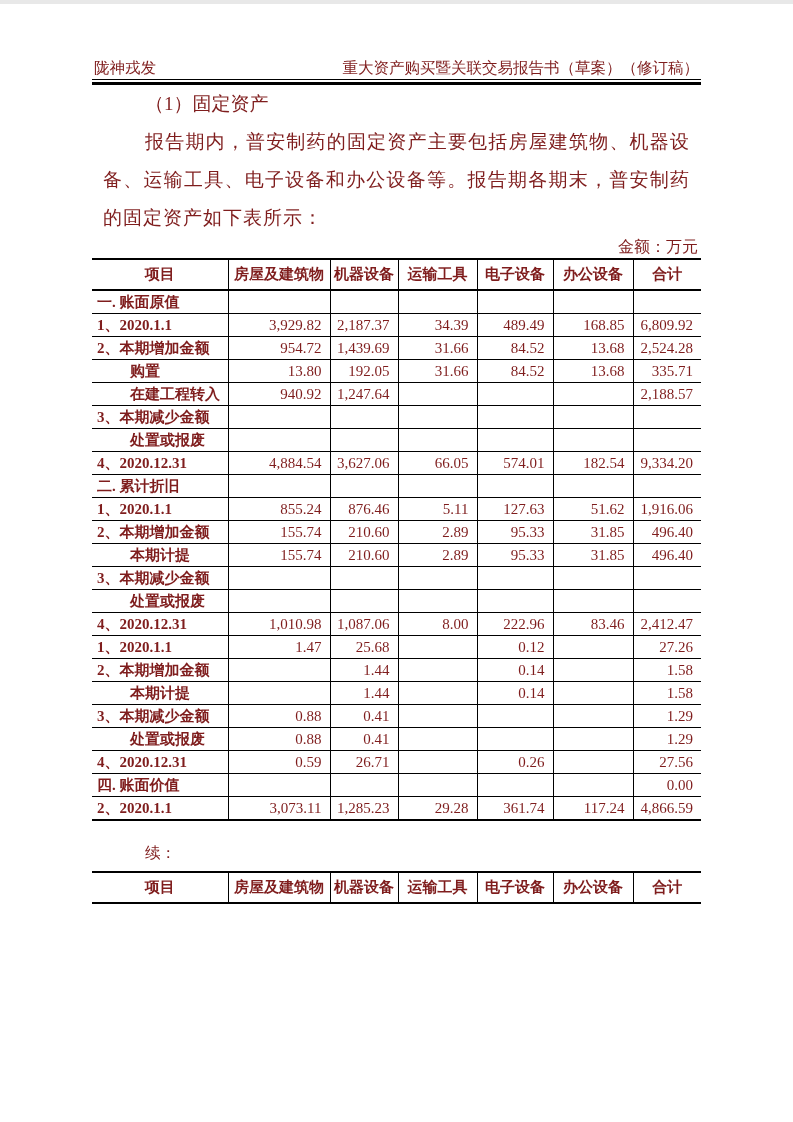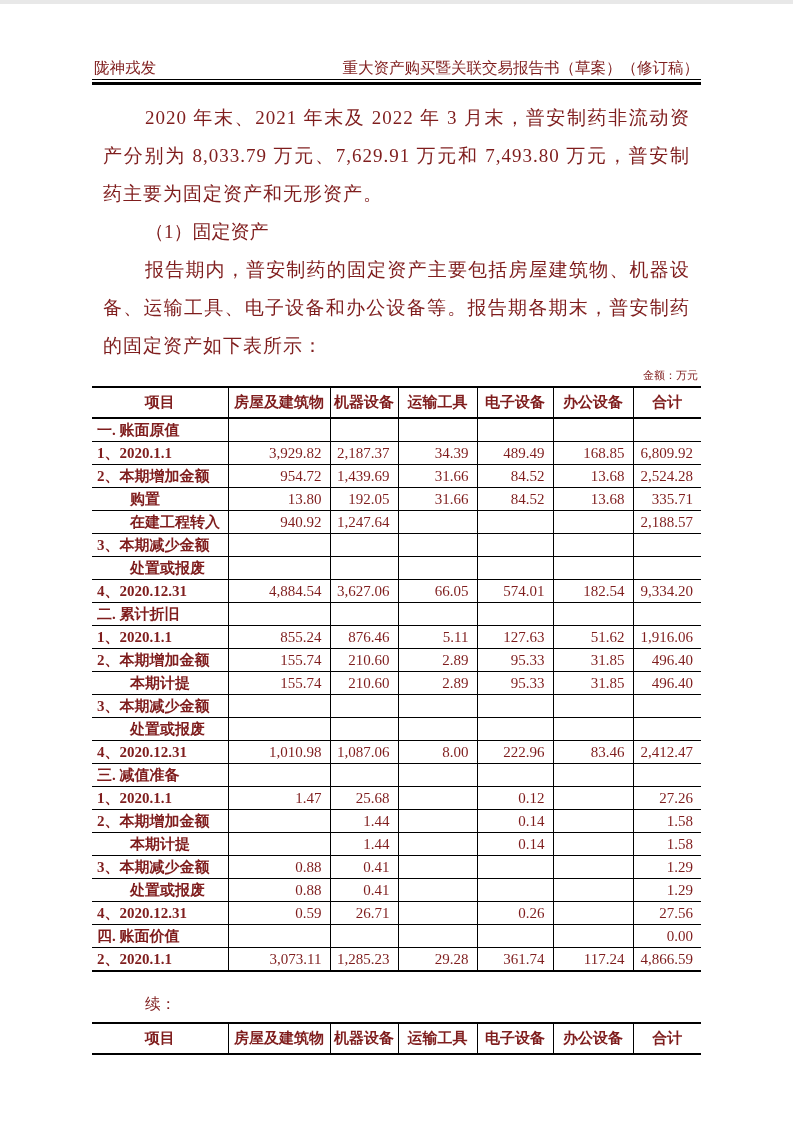--- a/index.html
+++ b/index.html
@@ -37,21 +37,21 @@
     padding:0 11px;
   }
   .para.first{margin-top:14px;}
   .sub-heading{
     font-size:19px;
     line-height:38px;
     text-indent:42px;
     padding:0 11px;
   }
   .unit-note{
-    font-size:11px;
+    font-size:16px;
     line-height:20px;
     text-align:right;
     padding-right:3px;
   }
   
   table{
     border-collapse:collapse;
     table-layout:fixed;
     width:609px;
     margin-top:1px;
@@ -104,21 +104,20 @@
 
 <div class="page">
 
   <div class="doc-header">
     <span>陇神戎发</span>
     <span>重大资产购买暨关联交易报告书（草案）（修订稿）</span>
   </div>
   <div class="hr-thin"></div>
   <div class="hr-thick"></div>
 
-  <p class="para first">2020 年末、2021 年末及 2022 年 3 月末，普安制药非流动资产分别为 8,033.79 万元、7,629.91 万元和 7,493.80 万元，普安制药主要为固定资产和无形资产。</p>
 
   <div class="sub-heading">（1）固定资产</div>
 
   <p class="para">报告期内，普安制药的固定资产主要包括房屋建筑物、机器设备、运输工具、电子设备和办公设备等。报告期各期末，普安制药的固定资产如下表所示：</p>
 
   <div class="unit-note">金额：万元</div>
 
   <table>
     <colgroup>
       <col class="c0">
@@ -270,29 +269,20 @@
         <tr>
           <td class="col-label">4、2020.12.31</td>
           <td class="col-num">1,010.98</td>
           <td class="col-num">1,087.06</td>
           <td class="col-num">8.00</td>
           <td class="col-num">222.96</td>
           <td class="col-num">83.46</td>
           <td class="col-num">2,412.47</td>
         </tr>
         <tr>
-          <td class="col-label">三. 减值准备</td>
-          <td class="col-num"></td>
-          <td class="col-num"></td>
-          <td class="col-num"></td>
-          <td class="col-num"></td>
-          <td class="col-num"></td>
-          <td class="col-num"></td>
-        </tr>
-        <tr>
           <td class="col-label">1、2020.1.1</td>
           <td class="col-num">1.47</td>
           <td class="col-num">25.68</td>
           <td class="col-num"></td>
           <td class="col-num">0.12</td>
           <td class="col-num"></td>
           <td class="col-num">27.26</td>
         </tr>
         <tr>
           <td class="col-label">2、本期增加金额</td>

